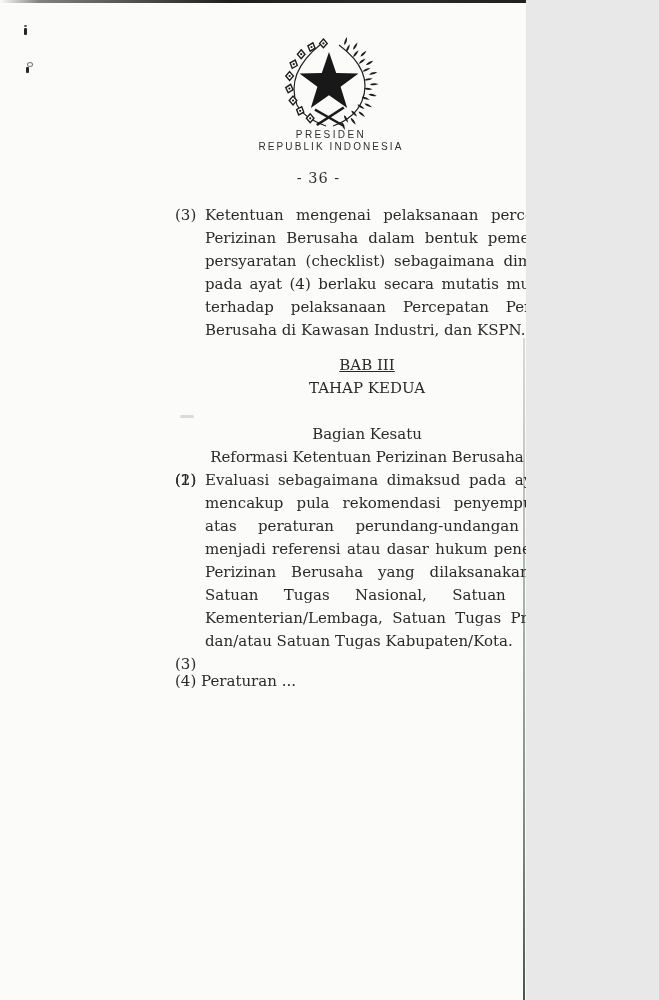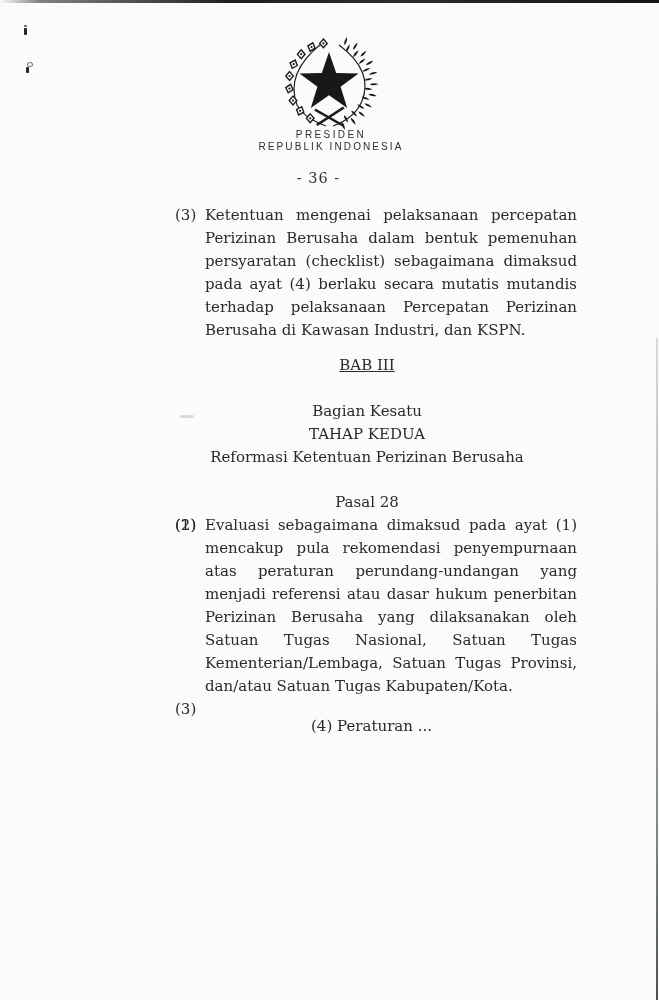--- a/index.html
+++ b/index.html
@@ -1,18 +1,18 @@
 <!DOCTYPE html>
 <html><head>
 <meta charset="utf-8">
 <style>
   html,body{margin:0;padding:0;background:#e8e8e8;}
   .page{
     position:relative;
-    width:659px;height:1000px;
+    width:526px;height:1000px;
     background:#fbfbfa;
     overflow:hidden;
     font-family:"DejaVu Serif","Liberation Serif",serif;
     color:#2a2a2a;
   }
   
   .scan-top{
     position:absolute;top:0;left:0;width:659px;height:3px;
     background:linear-gradient(to right,rgba(30,30,30,0) 0%,rgba(30,30,30,.55) 6%,#1d1f1e 35%,#2a2d2b 60%,#141614 100%);
   }
@@ -47,21 +47,21 @@
     position:absolute;top:204px;left:175px;width:402px;
     font-size:15px;line-height:23px;
   }
   .clause{position:relative;padding-left:30px;text-align:justify;}
   .clause .num{position:absolute;left:0;top:0;}
   .it{}
   .center{text-align:center;transform:translateX(-9px);}
   .h-chapter{margin-top:12px;text-decoration:underline;}
   .h-part{margin-top:23px;}
   .h-article{margin-top:22px;margin-bottom:0px;}
-  .catchword{margin-top:17px;text-align:center;padding-right:9px;}
+  .catchword{margin-top:17px;text-align:left;padding-right:9px;}
 </style>
 </head>
 <body>
 
 <div class="page">
 
   <div class="scan-top"></div>
   <div class="scan-right"></div>
   <div class="ink ink-1">
       <span class="stem"></span>
@@ -147,26 +147,25 @@
   <div class="pageno">- 36 -</div>
 
   <div class="bodycol">
 
     <div class="clause">
       <span class="num">(3)</span>
       <span>Ketentuan mengenai pelaksanaan percepatan Perizinan Berusaha dalam bentuk pemenuhan persyaratan </span><span class="it">(checklist)</span><span> sebagaimana dimaksud pada ayat (4) berlaku secara mutatis mutandis terhadap pelaksanaan Percepatan Perizinan Berusaha di Kawasan Industri, dan KSPN.</span>
     </div>
 
     <div class="center h-chapter">BAB III</div>
+    <div class="center">TAHAP KEDUA</div>
+
     <div class="center h-part">Bagian Kesatu</div>
-
-    <div class="center">TAHAP KEDUA</div>
     <div class="center">Reformasi Ketentuan Perizinan Berusaha</div>
 
-    <div class="center h-article">Pasal 28</div>
 
     <div class="clause">
       <span class="num">(1)</span>
     </div>
     <div class="clause">
       <span class="num">(2)</span>
       <span>Evaluasi sebagaimana dimaksud pada ayat (1) mencakup pula rekomendasi penyempurnaan atas peraturan perundang-undangan yang menjadi referensi atau dasar hukum penerbitan Perizinan Berusaha yang dilaksanakan oleh Satuan Tugas Nasional, Satuan Tugas Kementerian/Lembaga, Satuan Tugas Provinsi, dan/atau Satuan Tugas Kabupaten/Kota.</span>
     </div>
     <div class="clause">
       <span class="num">(3)</span>

